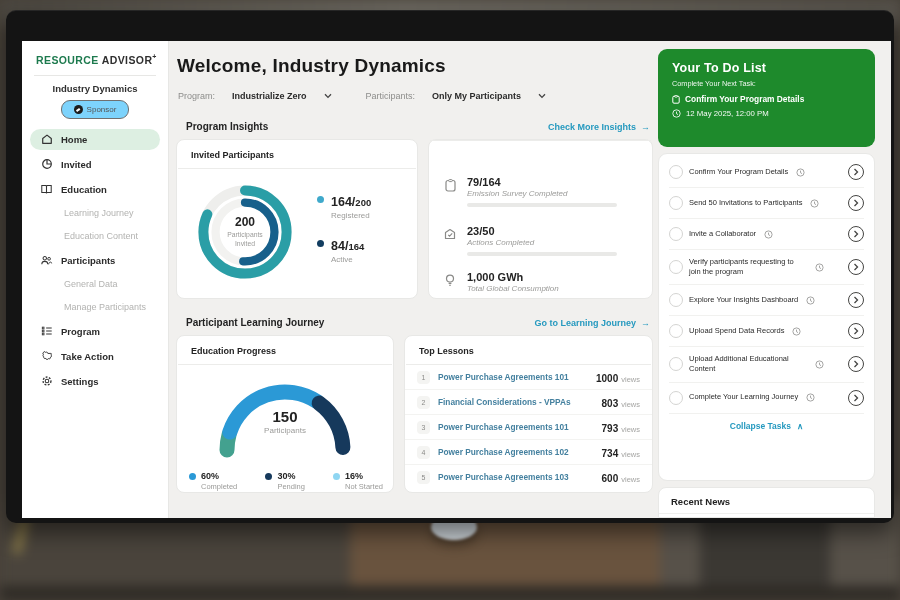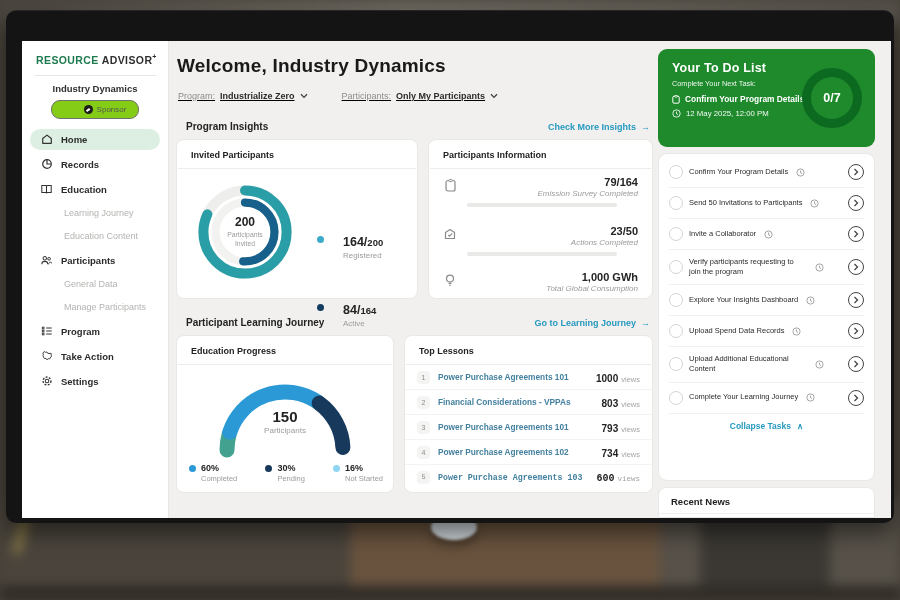--- a/index.html
+++ b/index.html
@@ -21,74 +21,74 @@
   .monitor{position:absolute;left:6px;top:10px;width:888px;height:512px;background:#141414;border-radius:10px;border-top:1px solid rgba(255,255,255,.08);box-shadow:0 10px 22px rgba(0,0,0,.5);}
   .screen{position:absolute;left:16px;top:30px;width:869px;height:477px;background:#f1f0ee;overflow:hidden;}
   
   .sidebar{position:absolute;left:0;top:0;bottom:0;width:146px;background:#fff;border-right:1px solid #e7e7e5;}
   .logo{padding:12px 0 0 14px;font-size:10.5px;font-weight:bold;letter-spacing:.4px;}
   .logo-res{color:#1d7a4e;}
   .logo-adv{color:#2f2f2f;margin-left:3px;}
   .logo sup{font-size:7px;color:#2f2f2f;}
   .side-div{height:1px;background:#e7e7e5;margin:9px 12px 7px;}
   .org{text-align:center;font-size:9.5px;font-weight:bold;color:#2f2f2f;}
-  .sponsor{margin:6px auto 10px;width:66px;height:17px;border:1px solid #707070;border-radius:9px;display:flex;align-items:center;justify-content:center;gap:4px;font-size:8px;color:#555;background:#84cc16;cursor:pointer;padding-left:20px;}
+  .sponsor{margin:6px auto 10px;width:66px;height:17px;border:1px solid #707070;border-radius:9px;display:flex;align-items:center;justify-content:center;gap:4px;font-size:8px;color:#555;background:#7dd3fc;cursor:pointer;}
   .sp-ic{width:9px;height:9px;border-radius:50%;background:#1c1c1c;position:relative;}
   .sp-ic::after{content:"";position:absolute;left:2.5px;top:4px;width:4px;height:1.5px;background:#fff;transform:rotate(-35deg);}
   .nav-item{display:flex;align-items:center;gap:8px;height:21px;margin:4px 8px;padding:0 10px;font-size:9.5px;font-weight:bold;color:#2b2b2b;border-radius:12px;cursor:pointer;}
   .nav-item.active{background:#ddefe2;}
   .nav-item.sub{padding-left:34px;color:#b3b3b1;font-weight:normal;font-size:9px;height:19px;}
   .nav-ic{width:13px;height:13px;display:flex;align-items:center;justify-content:center;}
   .nav-ic svg{display:block;}
   
   .main{position:absolute;left:146px;top:0;width:490px;height:477px;}
   .welcome{position:absolute;left:9px;top:14px;font-size:19px;font-weight:bold;color:#191919;letter-spacing:.2px;}
   .filters{position:absolute;left:10px;top:50px;display:flex;align-items:center;gap:34px;font-size:9px;}
-  .filter{display:flex;align-items:center;gap:5px;cursor:pointer;text-decoration:underline;}
+  .filter{display:flex;align-items:center;gap:17px;cursor:pointer;}
   .f-label{color:#8d8d8b;}
   .f-value{font-weight:bold;color:#2b2b2b;}
   .sec-head{position:absolute;left:10px;right:8px;display:flex;justify-content:space-between;align-items:center;padding-left:8px;}
   .sec-title{font-size:10px;font-weight:bold;color:#232323;}
   .sec-link{font-size:9px;font-weight:bold;color:#2599bf;cursor:pointer;display:flex;gap:5px;align-items:center;}
   .card{position:absolute;background:#fff;border:1px solid #e8e8e6;border-radius:8px;box-sizing:border-box;}
   .card-title{font-size:9px;font-weight:bold;color:#232323;padding:10px 14px 8px;}
   .card-sep{height:1px;background:#ececea;margin:0 1px;}
   
   .donut-wrap{position:absolute;left:16px;top:40px;width:104px;height:104px;}
   .donut{width:104px;height:104px;}
   .donut-center{position:absolute;inset:24px;display:flex;flex-direction:column;align-items:center;justify-content:center;text-align:center;}
   .dc-val{font-size:12px;font-weight:bold;color:#232323;}
   .dc-lab{font-size:6.8px;color:#9b9b99;margin-top:2px;line-height:1.3;}
   .donut-legend{position:absolute;left:140px;top:52px;}
-  .dl-entry{display:flex;gap:19px;margin-bottom:16px;margin-top:40px;}
+  .dl-entry{display:flex;gap:7px;margin-bottom:16px;}
   .dl-dot{width:7px;height:7px;border-radius:50%;margin-top:4px;}
   .dl-main{font-size:12.5px;font-weight:bold;color:#232323;}
   .dl-sub{font-size:9.5px;font-weight:bold;color:#232323;}
   .dl-lab{font-size:8px;color:#9b9b99;margin-top:1px;}
   
-  .pi-row{position:absolute;left:12px;right:14px;display:flex;gap:8px;text-align:right;}
+  .pi-row{position:absolute;left:12px;right:14px;display:flex;gap:8px;}
   .pi-ic{width:18px;display:flex;justify-content:center;padding-top:3px;color:#8a8a88;}
   .pi-body{flex:1;}
   .pi-val{font-size:11px;font-weight:bold;color:#232323;}
   .pi-lab{font-size:8px;color:#9b9b99;margin-top:1px;font-style:italic;}
   .pi-track{margin-top:5px;width:88%;height:4px;border-radius:2px;background:#e9e9e7;overflow:hidden;}
   .pi-fill{height:100%;border-radius:2px;background:#1f98b8;width:0;}
   
   .gauge-box{position:absolute;left:0;right:0;top:28px;display:flex;justify-content:center;}
   .ep-center{position:absolute;left:0;right:0;top:72px;text-align:center;}
   .ep-val{font-size:15px;font-weight:bold;color:#232323;}
   .ep-lab{font-size:8px;color:#9b9b99;margin-top:1px;}
-  .ep-legend{position:absolute;left:12px;right:10px;bottom:9px;display:flex;justify-content:space-between;align-items:flex-end;}
+  .ep-legend{position:absolute;left:12px;right:10px;bottom:1px;display:flex;justify-content:space-between;align-items:flex-end;}
   .ep-entry{display:flex;gap:5px;}
   .ep-dot{width:7px;height:7px;border-radius:50%;margin-top:2px;}
   .ep-pct{font-size:9px;font-weight:bold;color:#232323;}
   .ep-l{font-size:7.5px;color:#9b9b99;margin-top:1px;}
   
   .lesson-row{display:flex;align-items:center;gap:8px;padding:0 12px;height:24px;border-bottom:1px solid #f3f3f1;}
-  .lesson-row:last-child{border-bottom:none;font-family:Liberation Mono, monospace;}
+  .lesson-row:last-child{border-bottom:none;}
   .rank{width:13px;height:13px;border-radius:4px;background:#f4f4f2;color:#8a8a88;font-size:7px;display:flex;align-items:center;justify-content:center;}
   .lesson-link{flex:1;font-size:8.3px;font-weight:bold;color:#44809f;cursor:pointer;}
   .views-n{font-size:10px;font-weight:bold;color:#232323;}
   .views-s{font-size:7.5px;color:#a4a4a2;margin-left:3px;}
   
   .todo-col{position:absolute;left:636px;top:0;width:217px;}
   .todo-hero{position:absolute;left:0;top:8px;width:217px;height:98px;background:#1e8a2c;border-radius:9px;box-sizing:border-box;padding:12px 14px;color:#fff;}
   .th-title{font-size:12.5px;font-weight:bold;letter-spacing:.2px;}
   .th-sub{font-size:7.3px;margin-top:4px;opacity:.92;}
   .th-task{font-size:8.4px;font-weight:bold;margin-top:6px;display:flex;align-items:center;gap:5px;}
@@ -143,21 +143,21 @@
             </span>
         <span>Home</span>
       </div>
       <div class="nav-item">
         <span class="nav-ic">
               <svg width="12" height="12" viewBox="0 0 14 14">
                 <circle cx="7" cy="7" r="5" fill="none" stroke="#333" stroke-width="1.4"></circle>
                 <path d="M7 2 V7 H12" fill="none" stroke="#333" stroke-width="1.4"></path>
               </svg>
             </span>
-        <span>Records</span>
+        <span>Invited</span>
       </div>
       <div class="nav-item">
         <span class="nav-ic">
               <svg width="13" height="12" viewBox="0 0 14 14">
                 <path d="M1.5 3 H6 C6.8 3 7 3.6 7 4 V12 C7 11.4 6.8 11 6 11 H1.5 Z" fill="none" stroke="#333" stroke-width="1.2"></path>
                 <path d="M12.5 3 H8 C7.2 3 7 3.6 7 4 V12 C7 11.4 7.2 11 8 11 H12.5 Z" fill="none" stroke="#333" stroke-width="1.2"></path>
               </svg>
             </span>
         <span>Education</span>
       </div>
@@ -270,21 +270,20 @@
           <span class="dl-dot" style="background: rgb(18, 61, 96);"></span>
           <span>
             <span class="dl-main">84/</span><span class="dl-sub">164</span>
             <div class="dl-lab">Active</div>
           </span>
         </div>
       </div>
     </section>
 
     <section class="card" style="left:260px;top:98px;width:225px;height:160px;">
-      <div class="card-title">Participants Information</div>
       <div class="card-sep"></div>
       <div class="pi-row" style="top:36px;">
         <span class="pi-ic">
               <svg width="11" height="13" viewBox="0 0 11 13">
                 <rect x="1" y="1.5" width="9" height="10.5" rx="2" fill="none" stroke="#8a8a88" stroke-width="1.2"></rect>
                 <rect x="3.6" y="0.6" width="3.8" height="2" rx="1" fill="#fff" stroke="#8a8a88" stroke-width="1"></rect>
               </svg>
             </span>
         <span class="pi-body">
           <div class="pi-val">79/164</div>
@@ -408,23 +407,20 @@
             </svg>
         <span>Confirm Your Program Details</span>
       </div>
       <div class="th-date">
         <svg width="9" height="9" viewBox="0 0 9 9">
               <circle cx="4.5" cy="4.5" r="3.7" fill="none" stroke="#fff" stroke-width="0.9"></circle>
               <path d="M4.5 2.6 V4.7 L6 5.6" fill="none" stroke="#fff" stroke-width="0.9"></path>
             </svg>
         <span>12 May 2025, 12:00 PM</span>
       </div>
-      <div class="th-ring">
-        <span class="th-count">0/7</span>
-      </div>
     </div>
 
     <div class="todo-card">
 
       <div class="task-row">
         <span class="task-check"></span>
         <span class="task-label">Confirm Your Program Details</span>
         <span class="task-clock">
               <svg width="9" height="9" viewBox="0 0 9 9">
                 <circle cx="4.5" cy="4.5" r="3.6" fill="none" stroke="#9a9a98" stroke-width="0.9"></circle>

